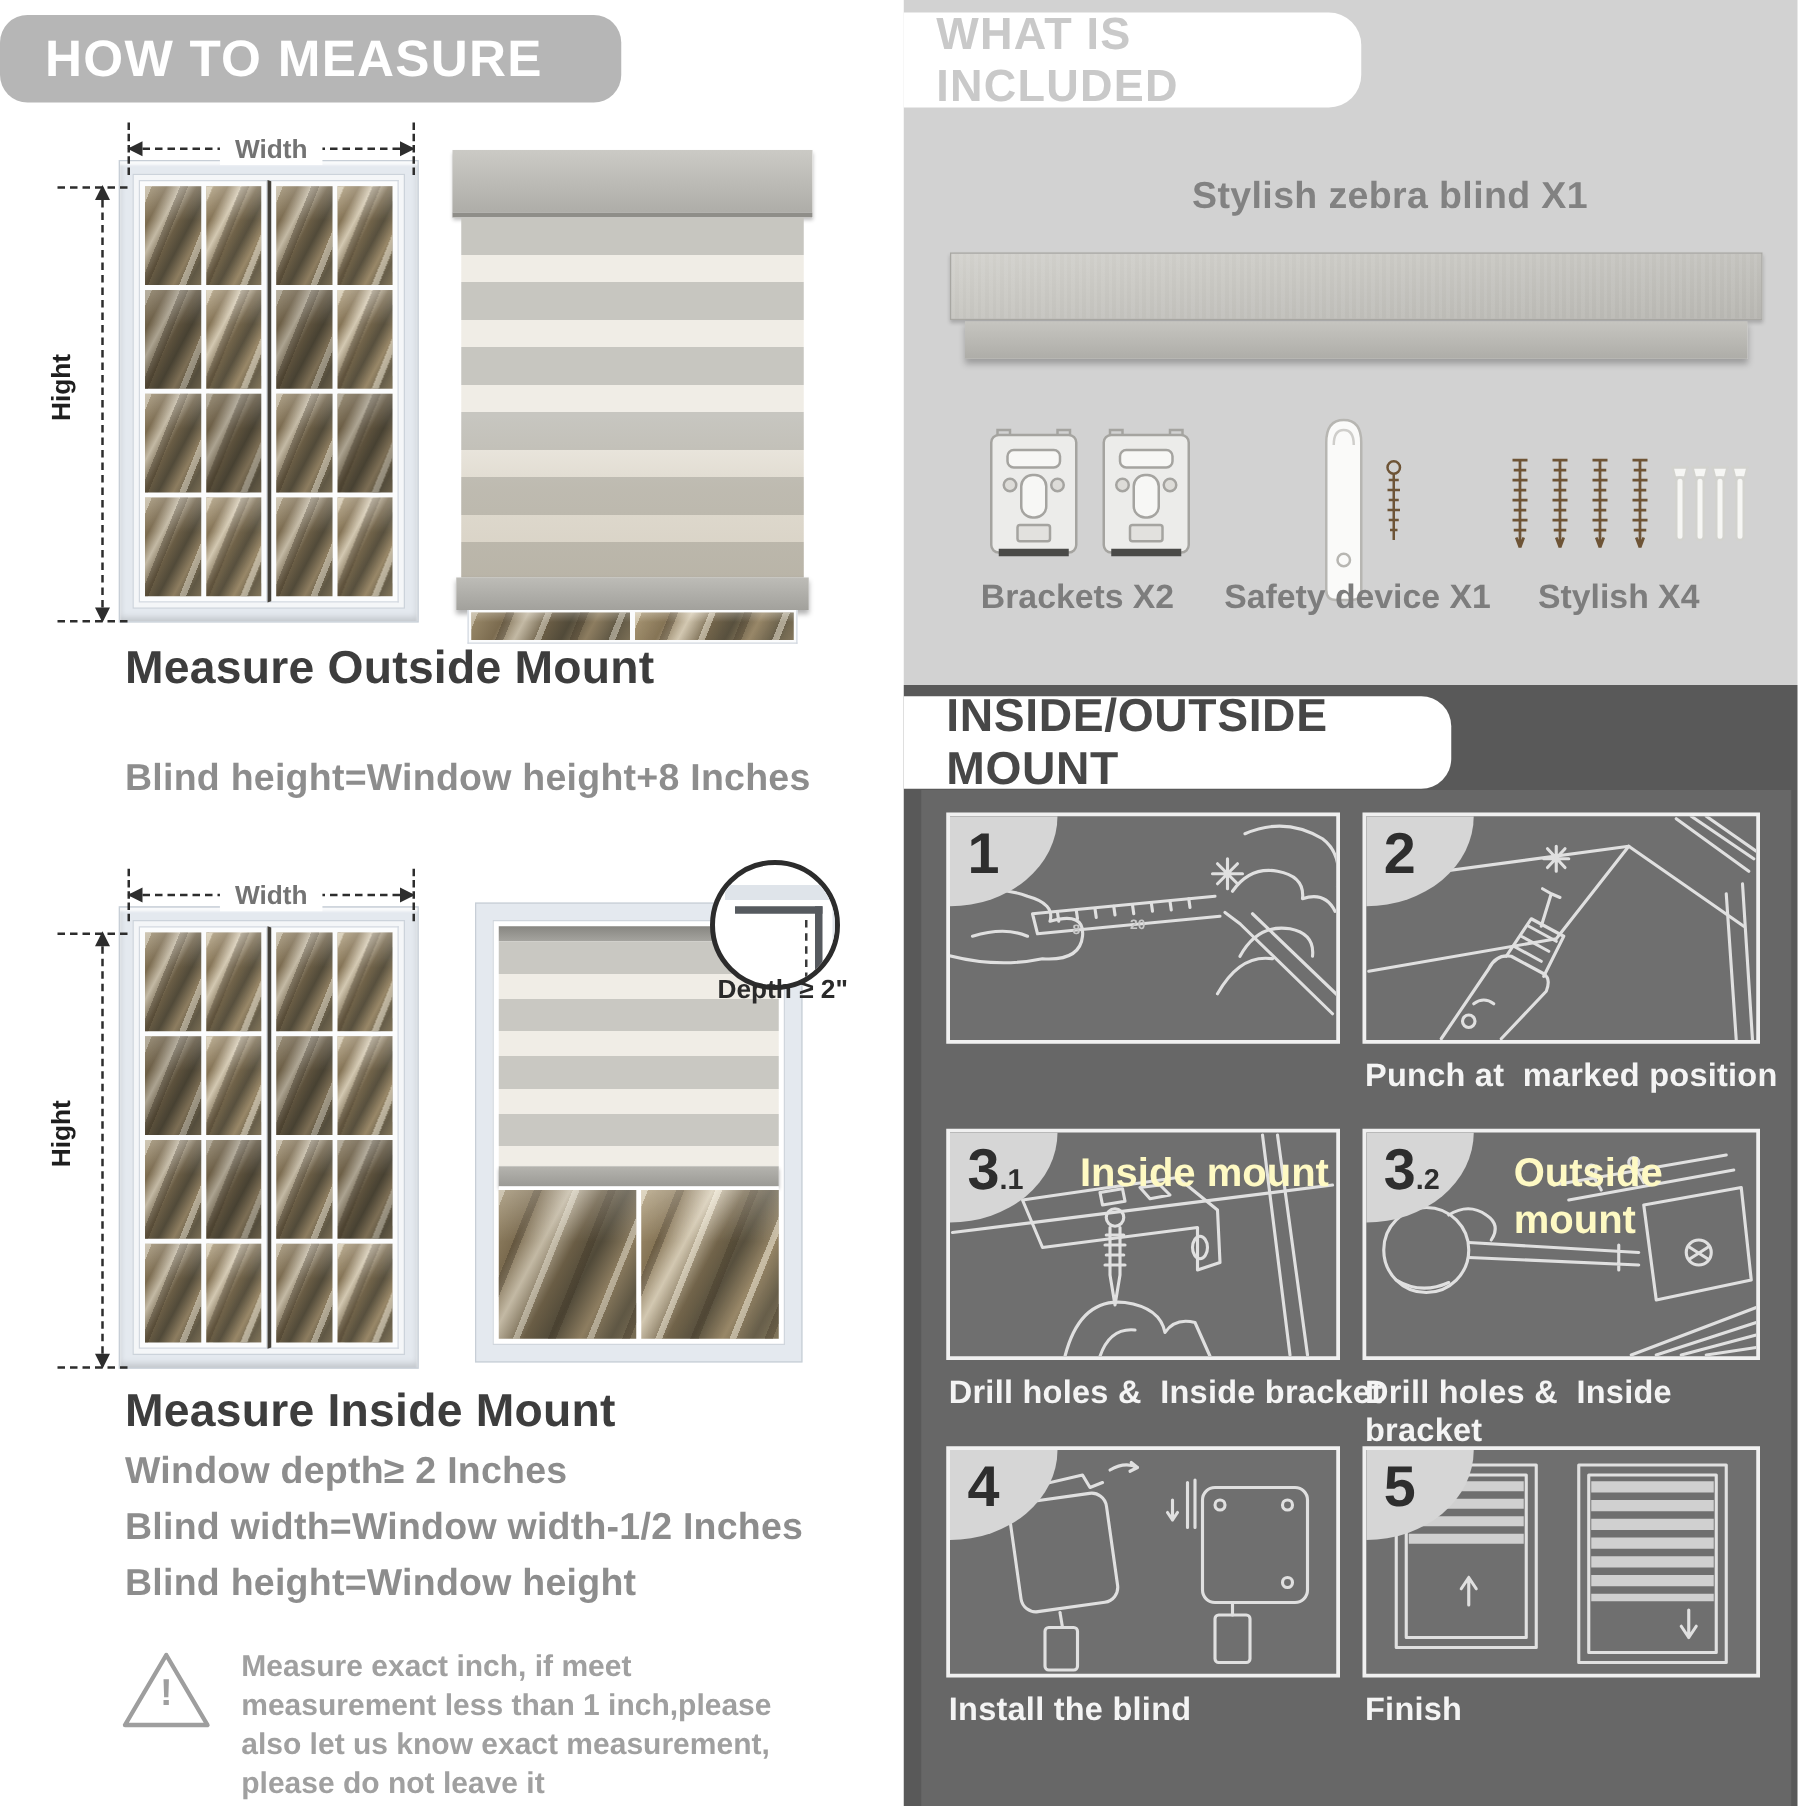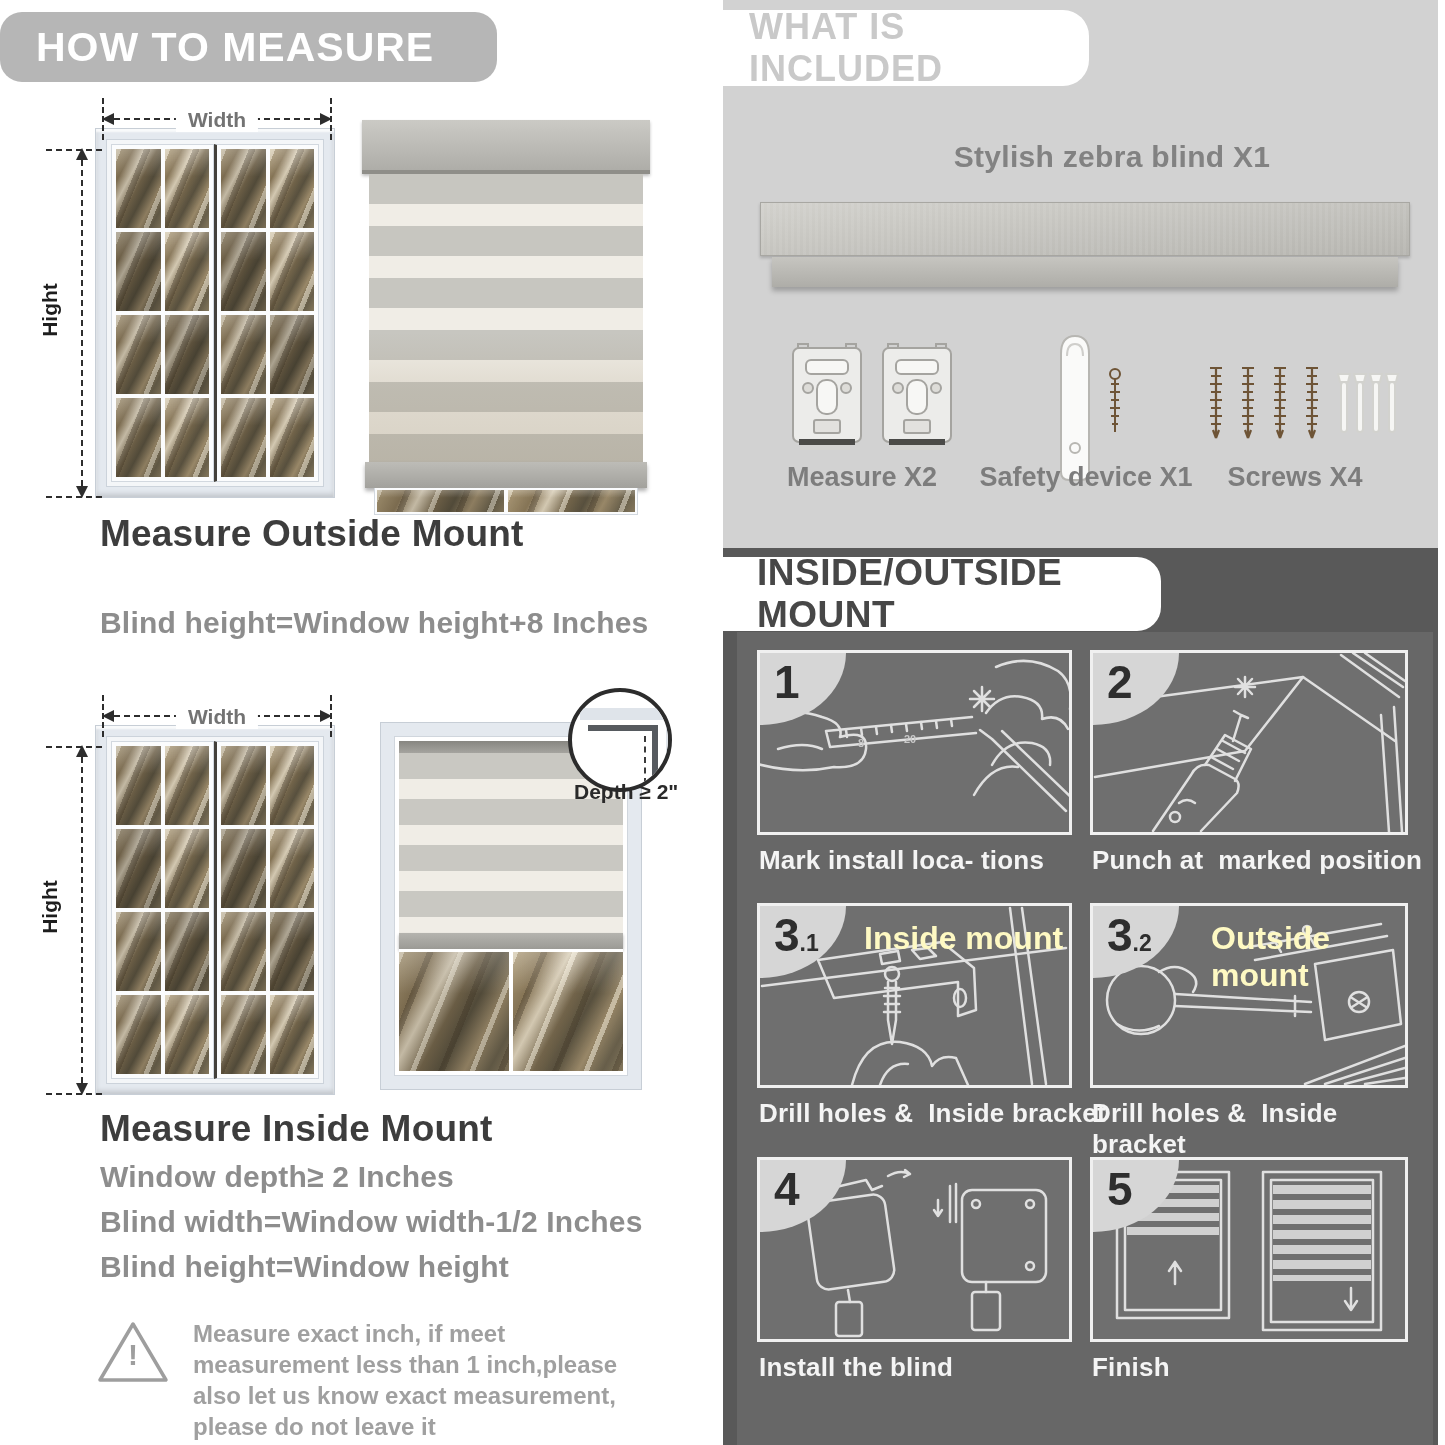--- a/index.html
+++ b/index.html
@@ -303,23 +303,23 @@
         <path d="M154,14 h12 l-2,8 h-8 Z"></path>
           <rect x="157" y="22" width="6" height="50" rx="3"></rect>
         <path d="M170,14 h12 l-2,8 h-8 Z"></path>
           <rect x="173" y="22" width="6" height="50" rx="3"></rect>
         <path d="M186,14 h12 l-2,8 h-8 Z"></path>
           <rect x="189" y="22" width="6" height="50" rx="3"></rect>
       </g>
     </svg>
   </div>
 
-  <div class="item-label" style="left:742px;width:240px;">Measure X2</div>
+  <div class="item-label" style="left:742px;width:240px;">Brackets X2</div>
   <div class="item-label" style="left:955px;width:262px;">Safety device X1</div>
-  <div class="item-label" style="left:1185px;width:220px;">Screws X4</div>
+  <div class="item-label" style="left:1185px;width:220px;">Stylish X4</div>
 
   <div class="dark-section"></div>
   <div class="inner-panel"></div>
   <div class="pill pill-mount">
     <span>INSIDE/OUTSIDE MOUNT</span>
   </div>
 
   <div class="tile" style="left:757px;top:650px;width:315px;">
     <svg class="tile-art" viewBox="0 0 309 179">
       <g class="sline">
@@ -335,21 +335,20 @@
         <path d="M232,86 L306,158 M242,78 L315,148 M232,86 l-12,-9"></path>
       </g>
       <text x="98" y="94" class="svg-faint">8</text>
       <text x="144" y="90" class="svg-faint">20</text>
     </svg>
     <div class="badge">
         <span class="badge-num">1</span>
         <span class="badge-sub"></span>
       </div>
   </div>
-  <div class="cap" style="left:759px;top:845px;">Mark install loca- tions</div>
 
   <div class="tile" style="left:1090px;top:650px;width:318px;">
     <svg class="tile-art" viewBox="0 0 312 179">
       <g class="sline">
         <path d="M2,52 L210,24 L302,88"></path>
         <path d="M2,124 L152,98 L210,24"></path>
         <path d="M248,2 L306,44 M260,0 L310,34 M272,0 L312,28"></path>
         <path d="M288,62 L296,179 M301,54 L309,179"></path>
         <path d="M60,178 L98,122 Q104,110 116,112 L142,126 Q148,130 144,140 L108,178"></path>
         <path d="M112,112 L132,82 L158,96 L142,128"></path>

